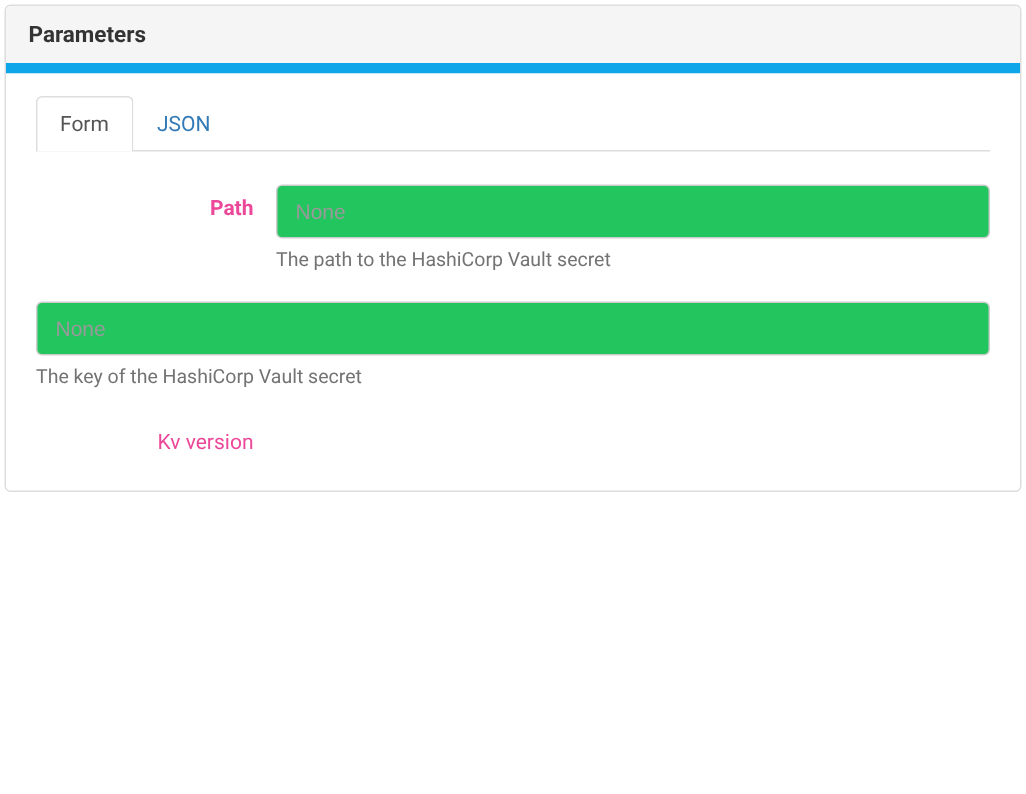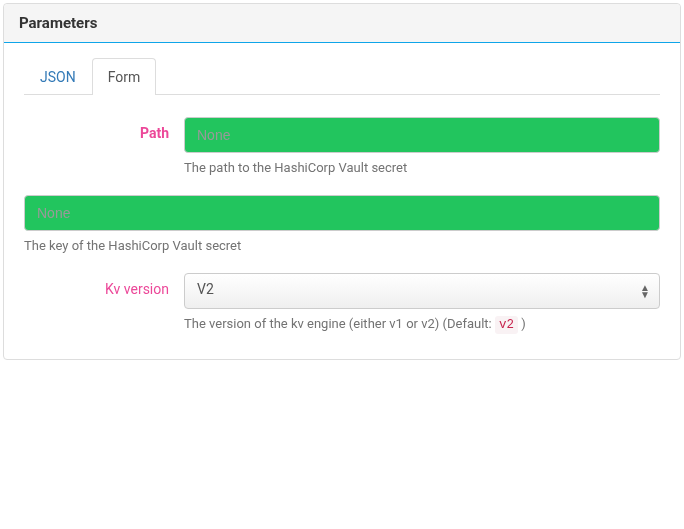--- a/index.html
+++ b/index.html
@@ -14,21 +14,21 @@
       background: #fff;
       width: 684px;
     }
     .panel {
       border: 1px solid #ddd;
       border-radius: 4px;
       margin: 3px;
     }
     .panel-header {
       background: #f5f5f5;
-      border-bottom: 1px solid #0ea5e9;
+      border-bottom: 7px solid #0ea5e9;
       padding: 10px 15px;
       border-top-left-radius: 4px;
       border-top-right-radius: 4px;
     }
     .panel-header h3 {
       font-size: 15px;
       font-weight: 700;
       color: #333;
     }
     .panel-body {
@@ -139,22 +139,22 @@
 </head>
 <body>
 
 <div class="panel">
   <div class="panel-header">
     <h3>Parameters</h3>
   </div>
   <div class="panel-body">
 
     <ul class="tabs">
+      <li class="tab active">Form</li>
       <li class="tab">JSON</li>
-      <li class="tab active">Form</li>
     </ul>
 
     <div class="tab-content">
 
       <div class="form-group">
         <label class="form-label bold">Path</label>
         <div class="form-control-wrapper">
           <input type="text" class="form-control" placeholder="None" style="">
           <div class="help-text">The path to the HashiCorp Vault secret</div>
         </div>
@@ -163,29 +163,17 @@
       <div class="form-group">
         <div class="form-control-wrapper">
           <input type="text" class="form-control" placeholder="None" style="">
           <div class="help-text">The key of the HashiCorp Vault secret</div>
         </div>
       </div>
 
 
       <div class="form-group" style="margin-bottom:4px;">
         <label class="form-label">Kv version</label>
-        <div class="form-control-wrapper">
-          <div class="select-wrapper">
-            <div class="form-select">V2</div>
-            <div class="select-arrows">
-              <div>▲</div>
-              <div>▼</div>
-            </div>
-          </div>
-          <div class="help-text">
-            <span>The version of the kv engine (either v1 or v2) (Default: </span><code>v2</code><span> )</span>
-          </div>
-        </div>
       </div>
 
     </div>
   </div>
 </div>
 
 </body></html>

